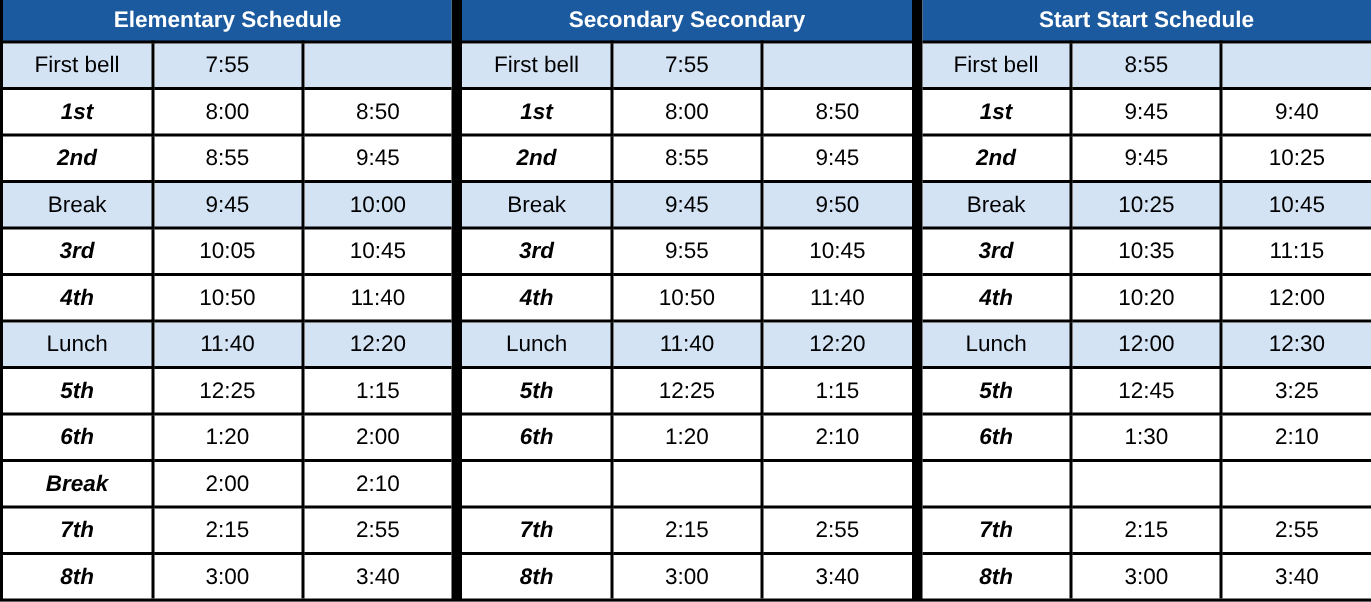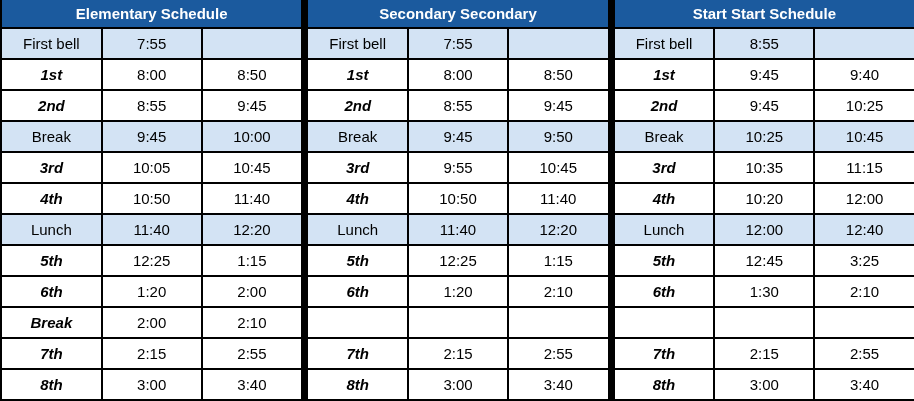--- a/index.html
+++ b/index.html
@@ -218,21 +218,21 @@
             <td>11:15</td>
           </tr>
           <tr>
             <td class="b">4th</td>
             <td>10:20</td>
             <td>12:00</td>
           </tr>
           <tr class="hl">
             <td>Lunch</td>
             <td>12:00</td>
-            <td>12:40</td>
+            <td>12:30</td>
           </tr>
           <tr>
             <td class="b">5th</td>
             <td>12:45</td>
             <td>3:25</td>
           </tr>
           <tr>
             <td class="b">6th</td>
             <td>1:30</td>
             <td>2:10</td>

